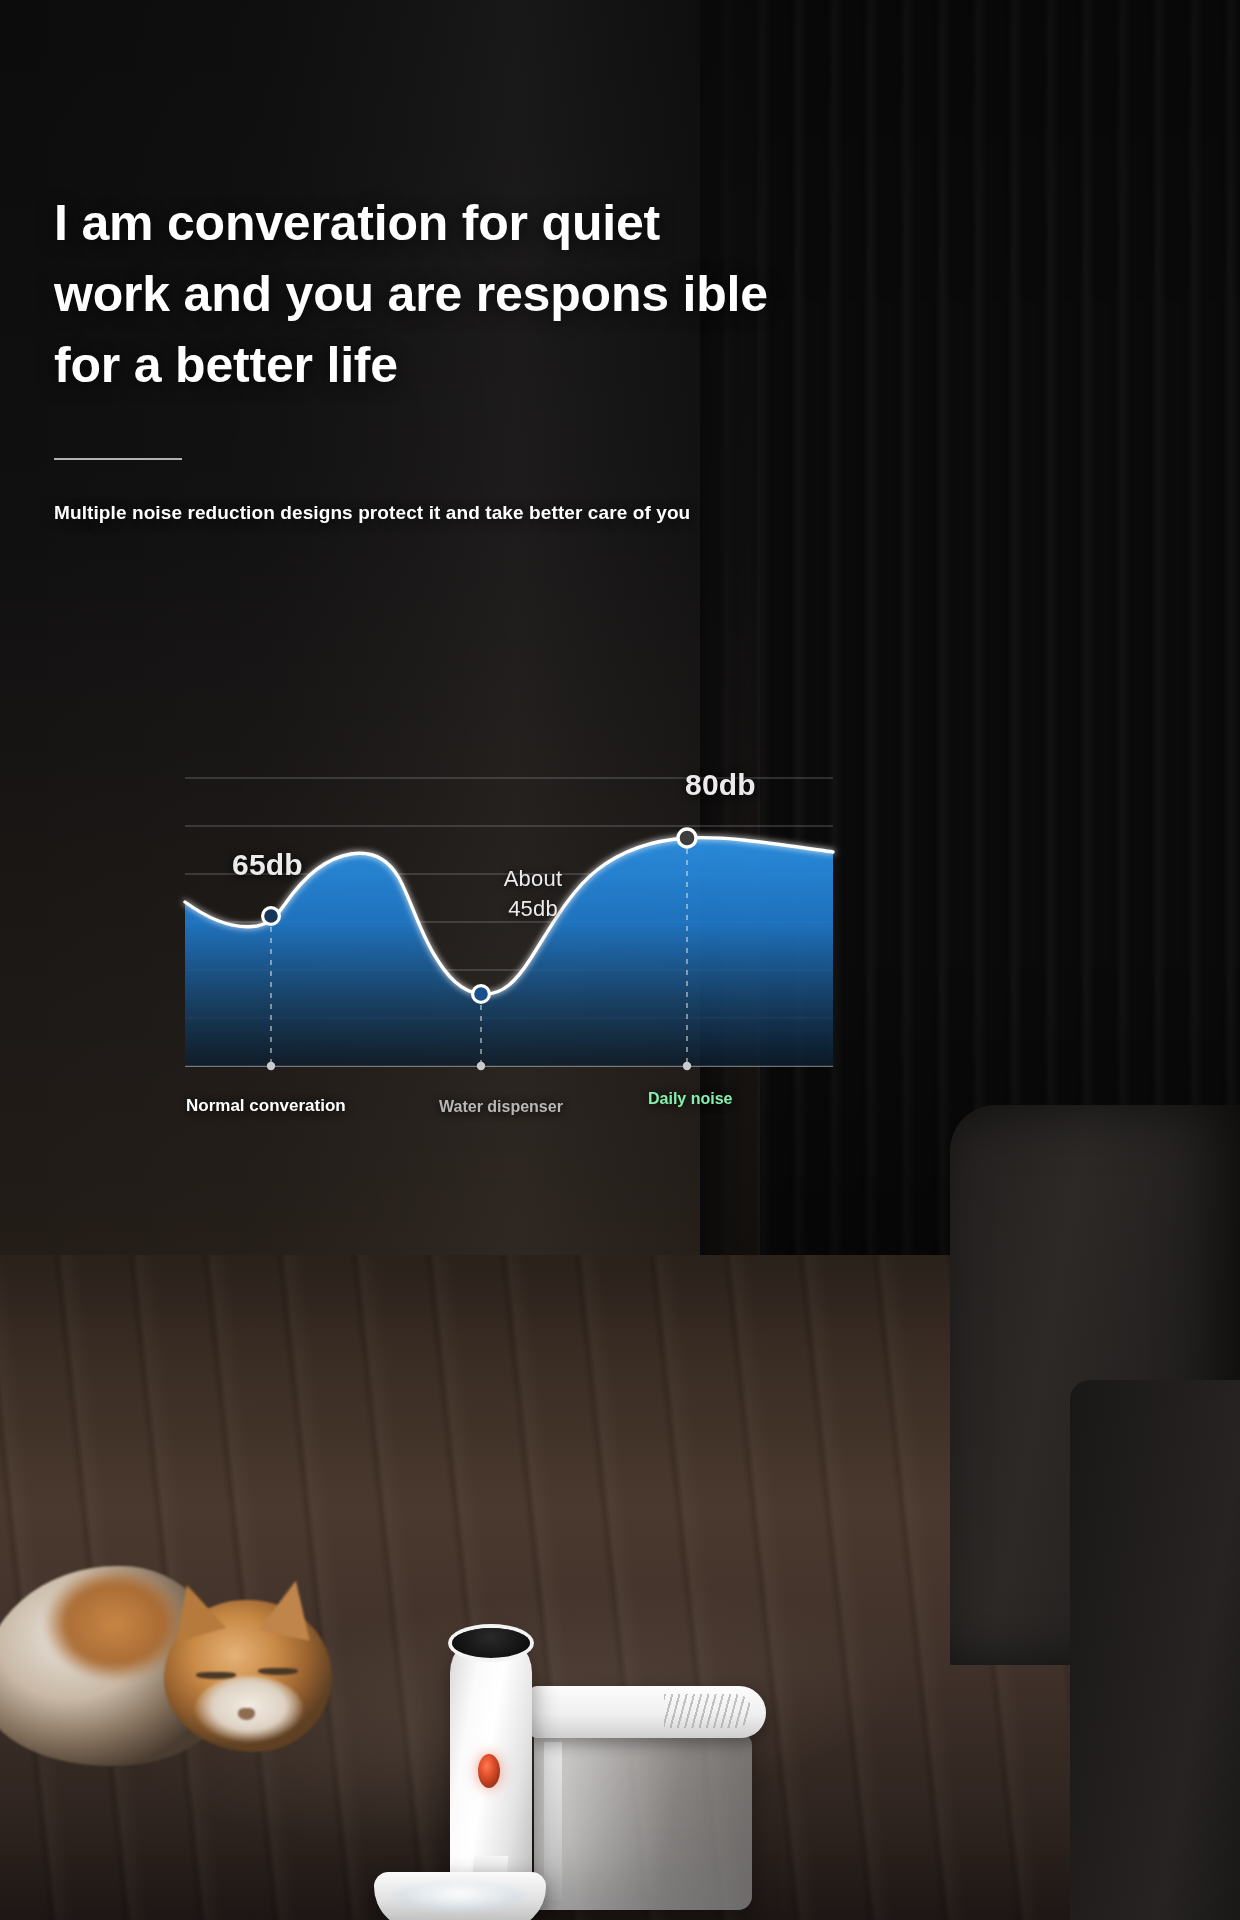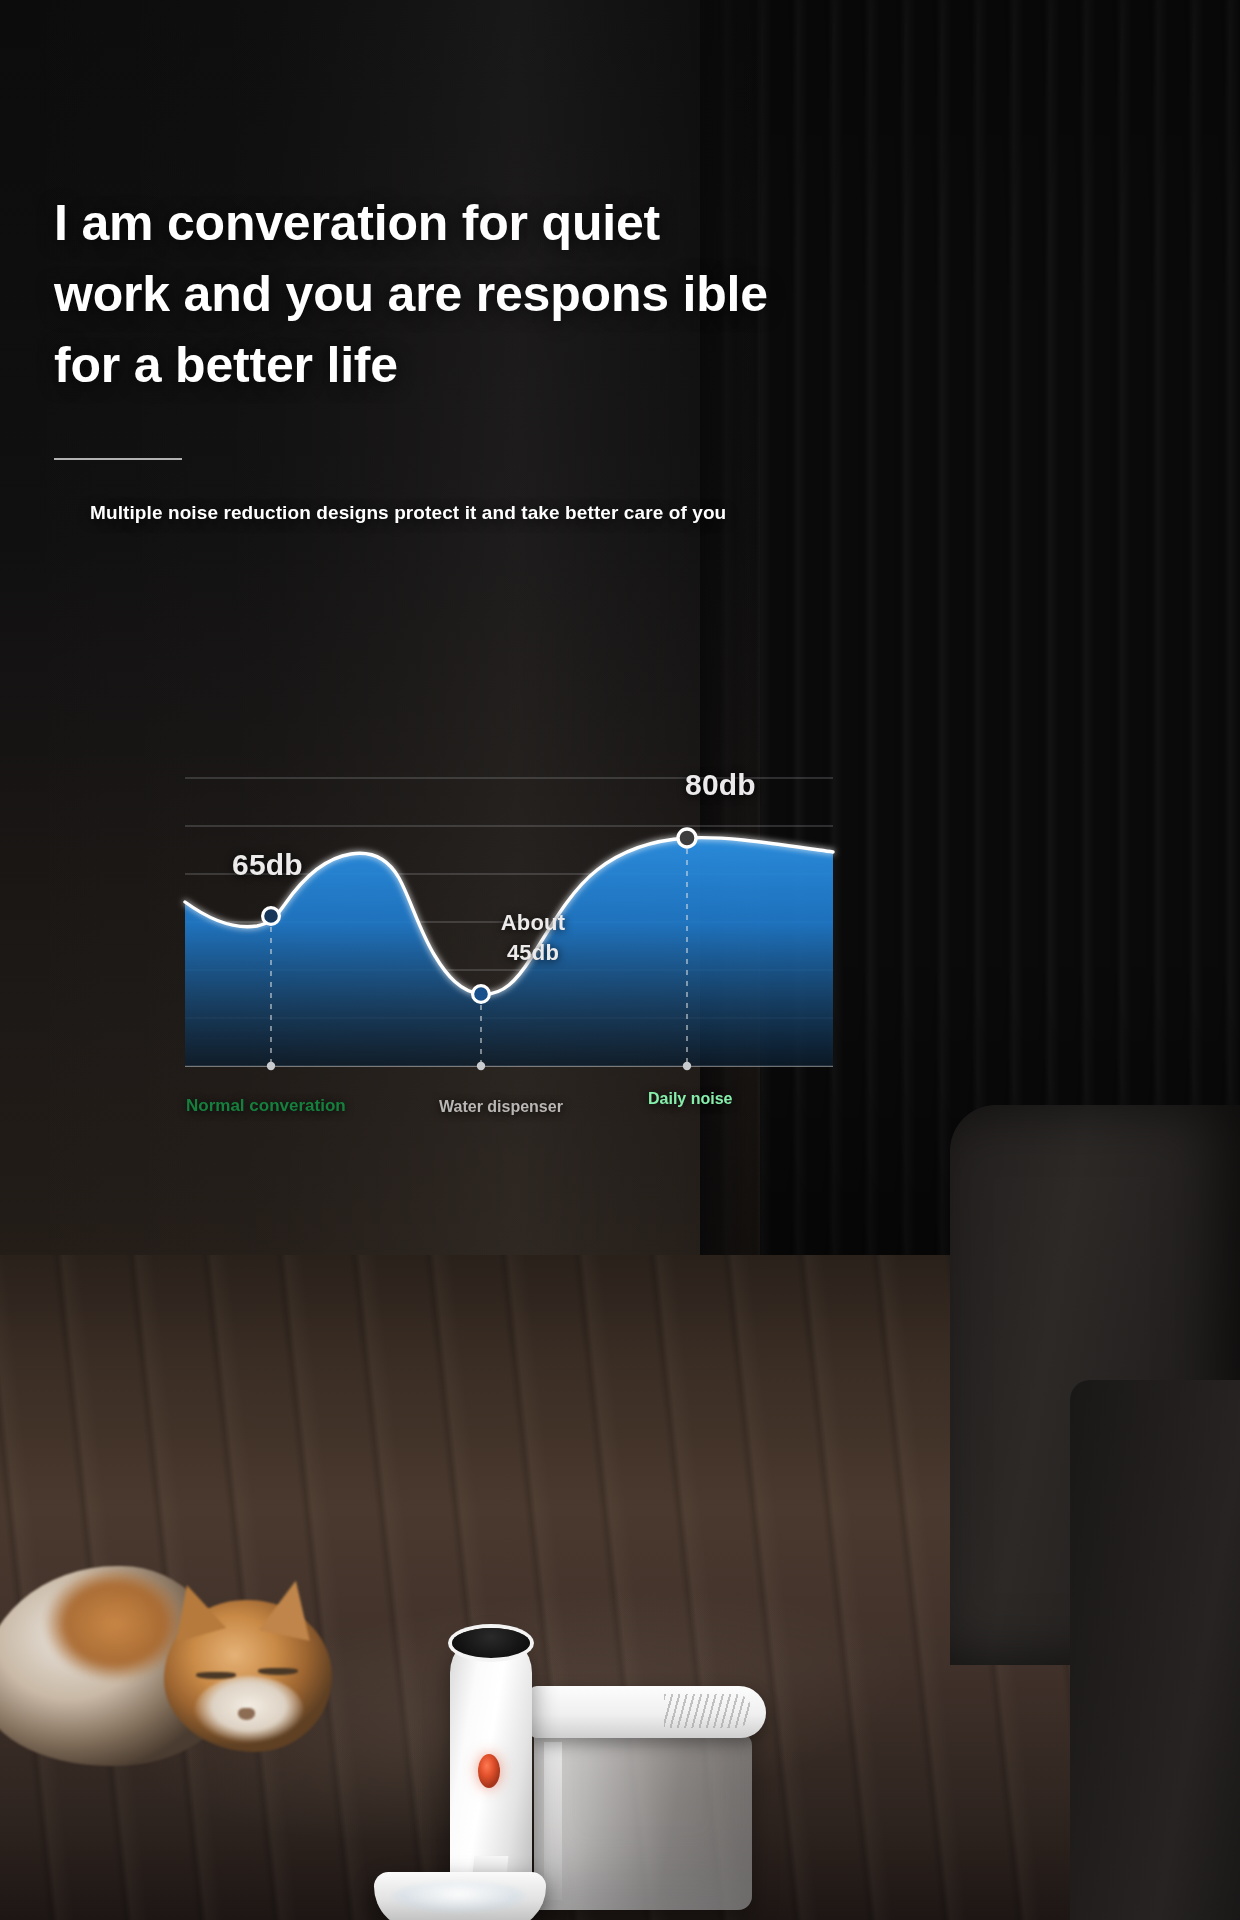--- a/index.html
+++ b/index.html
@@ -217,40 +217,39 @@
     letter-spacing:-.2px; font-stretch:condensed;
     text-shadow:0 2px 18px rgba(0,0,0,.7);
   }
   .rule{
     width:128px; height:2px; background:#cfcfcf; margin:57px 0 0 0; opacity:.85;
   }
   .sub{
     margin-top:38px; font-size:19px; line-height:1.62; font-weight:700; color:#fff;
     letter-spacing:.1px; max-width:712px;
     text-shadow:0 2px 12px rgba(0,0,0,.7);
-    margin-left:36px;
   }
 
   
   .chart {
     position:absolute; left:185px; top:760px; width:648px; height:380px; z-index:7;
   }
   .chart svg{ position:absolute; left:0; top:0; width:648px; height:380px; overflow:visible; }
 
   .lbl{
     position:absolute; color:#eceaea; font-weight:700;
     text-shadow:0 1px 8px rgba(0,0,0,.85);
     white-space:nowrap; letter-spacing:.2px;
   }
   .lbl-65{ left:47px; top:88px; font-size:30px; }
   .lbl-80{ left:500px; top:8px;  font-size:30px; }
-  .lbl-45{ left:288px; top:104px; font-size:22px; font-weight:700; line-height:1.38; text-align:center; width:120px;margin-top:44px;}
+  .lbl-45{ left:288px; top:104px; font-size:22px; font-weight:400; line-height:1.38; text-align:center; width:120px;}
 
   .xlbl{
-    position:absolute; color:#15803d; font-weight:700; white-space:nowrap;
+    position:absolute; color:#ffffff; font-weight:700; white-space:nowrap;
     text-shadow:0 1px 8px rgba(0,0,0,.85);
   }
   .x1{ left:1px;   top:336px; font-size:17px; }
   .x2{ left:254px; top:338px; font-size:16px; color:#b9b7b5; }
   .x3{ left:463px; top:330px; font-size:16px; color:#86efac; }
 </style>
 </head>
 <body>
 
 <div class="scene">

